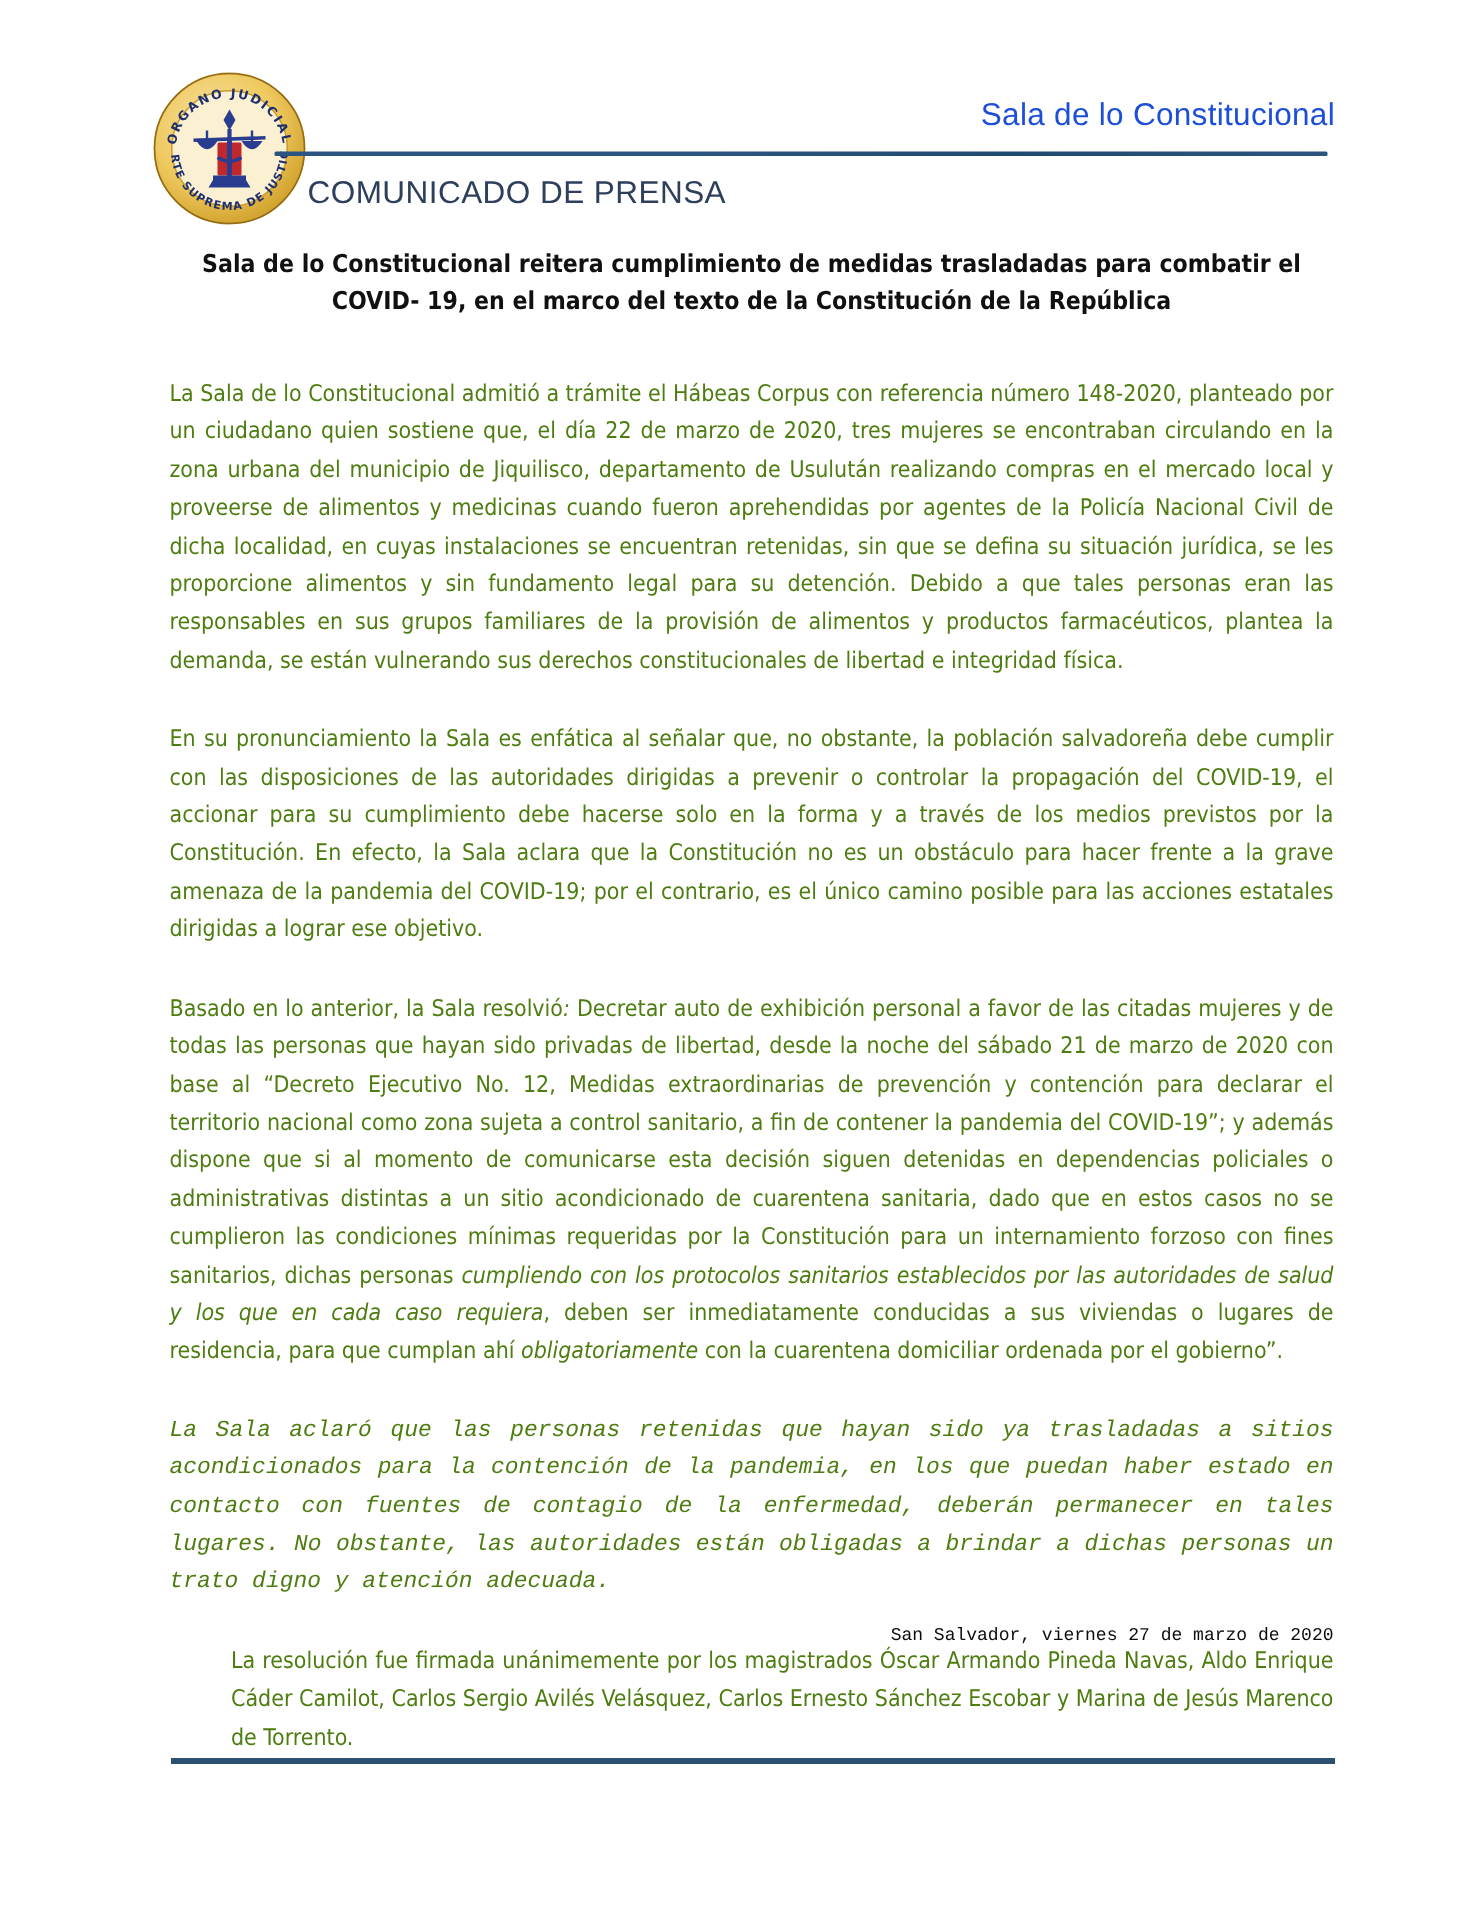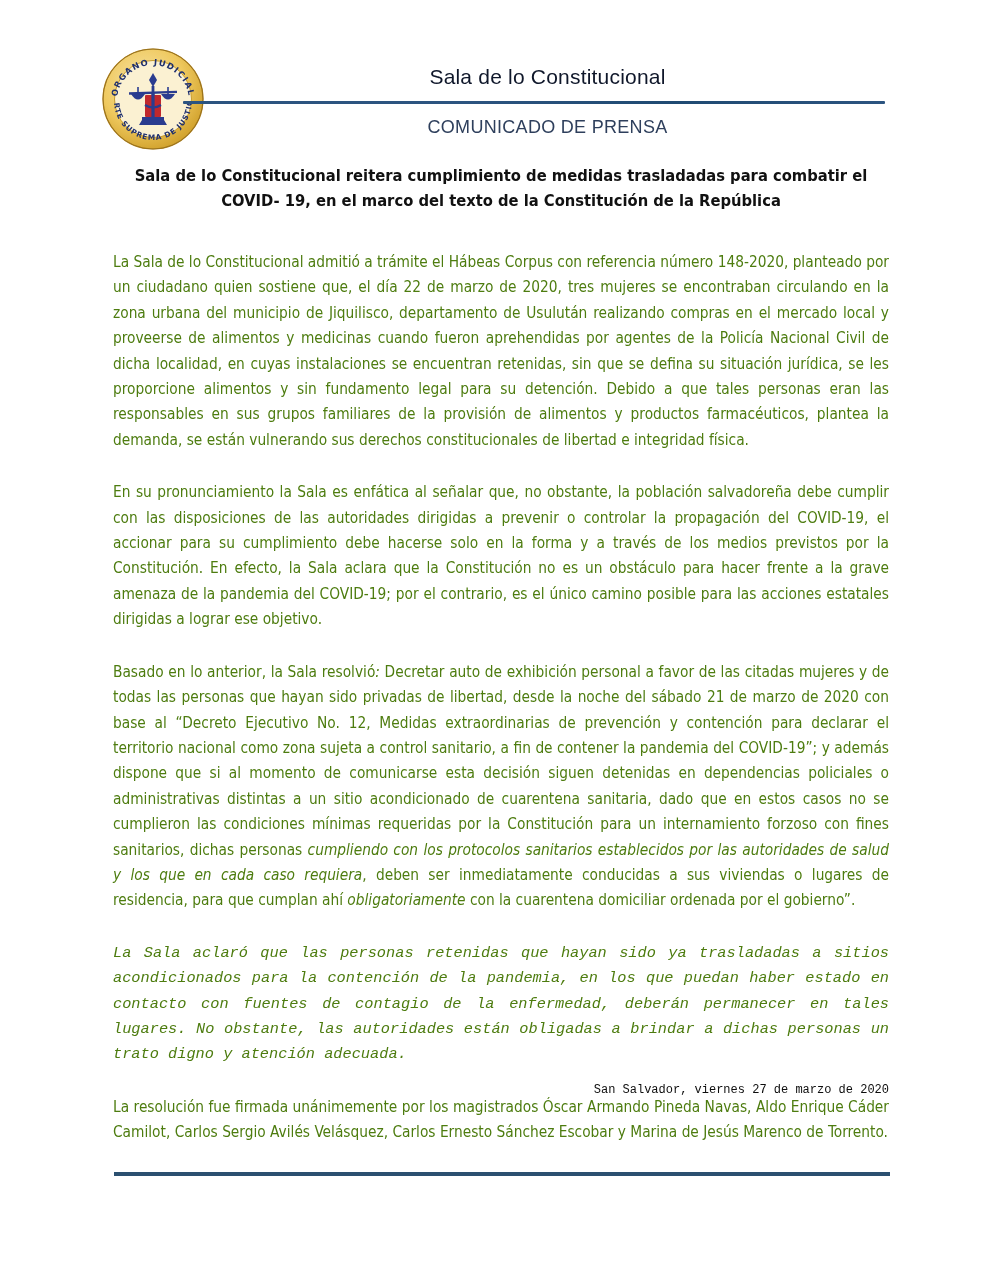--- a/index.html
+++ b/index.html
@@ -28,43 +28,43 @@
     width: 104px;
     height: 104px;
   }
   .seal svg { display: block; width: 104px; height: 104px; }
 
   .header-title {
     position: absolute;
     left: 205px;
     top: 65px;
     width: 685px;
-    text-align: center;
+    text-align: right;
     font-size: 21px;
     letter-spacing: 0.2px;
-    color: #0f172a;
+    color: #1d4ed8;
     font-family: "Liberation Sans", "DejaVu Sans", sans-serif;
     white-space: nowrap;
   }
   .header-rule {
     position: absolute;
     left: 183px;
     top: 101px;
     width: 702px;
     height: 3px;
     background: linear-gradient(to right, #2c5480 0%, #2c5480 40%, #1f4a72 70%, #2c5480 100%);
     border-radius: 1px;
   }
   .header-subtitle {
     position: absolute;
     left: 205px;
     top: 117px;
     width: 685px;
-    text-align: center;
-    font-size: 18px;
+    text-align: left;
+    font-size: 21px;
     letter-spacing: 0.3px;
     color: #2e3f5c;
     white-space: nowrap;
   }
 
   
   .doc-title {
     position: absolute;
     left: 113px;
     top: 163px;
@@ -91,21 +91,21 @@
     text-align: justify;
     text-justify: inter-word;
     font-size: 15.3px;
     line-height: 25.4px;
     font-family: "DejaVu Sans Condensed", "Liberation Sans Narrow", "Liberation Sans", sans-serif;
     font-stretch: condensed;
     color: #4d7c0f;
     -webkit-hyphens: none;
     hyphens: none;
   }
-  p.para:last-of-type { margin-bottom: 0; }
+  p.para:last-of-type { margin-bottom: 0; margin-left: 41px; }
   p.para.italic { font-style: italic; font-family: Liberation Mono, monospace; }
   em.it { font-style: italic; }
 
   .place-date {
     position: absolute;
     left: 113px;
     top: 1079px;
     width: 776px;
     text-align: right;
     font-size: 12px;

